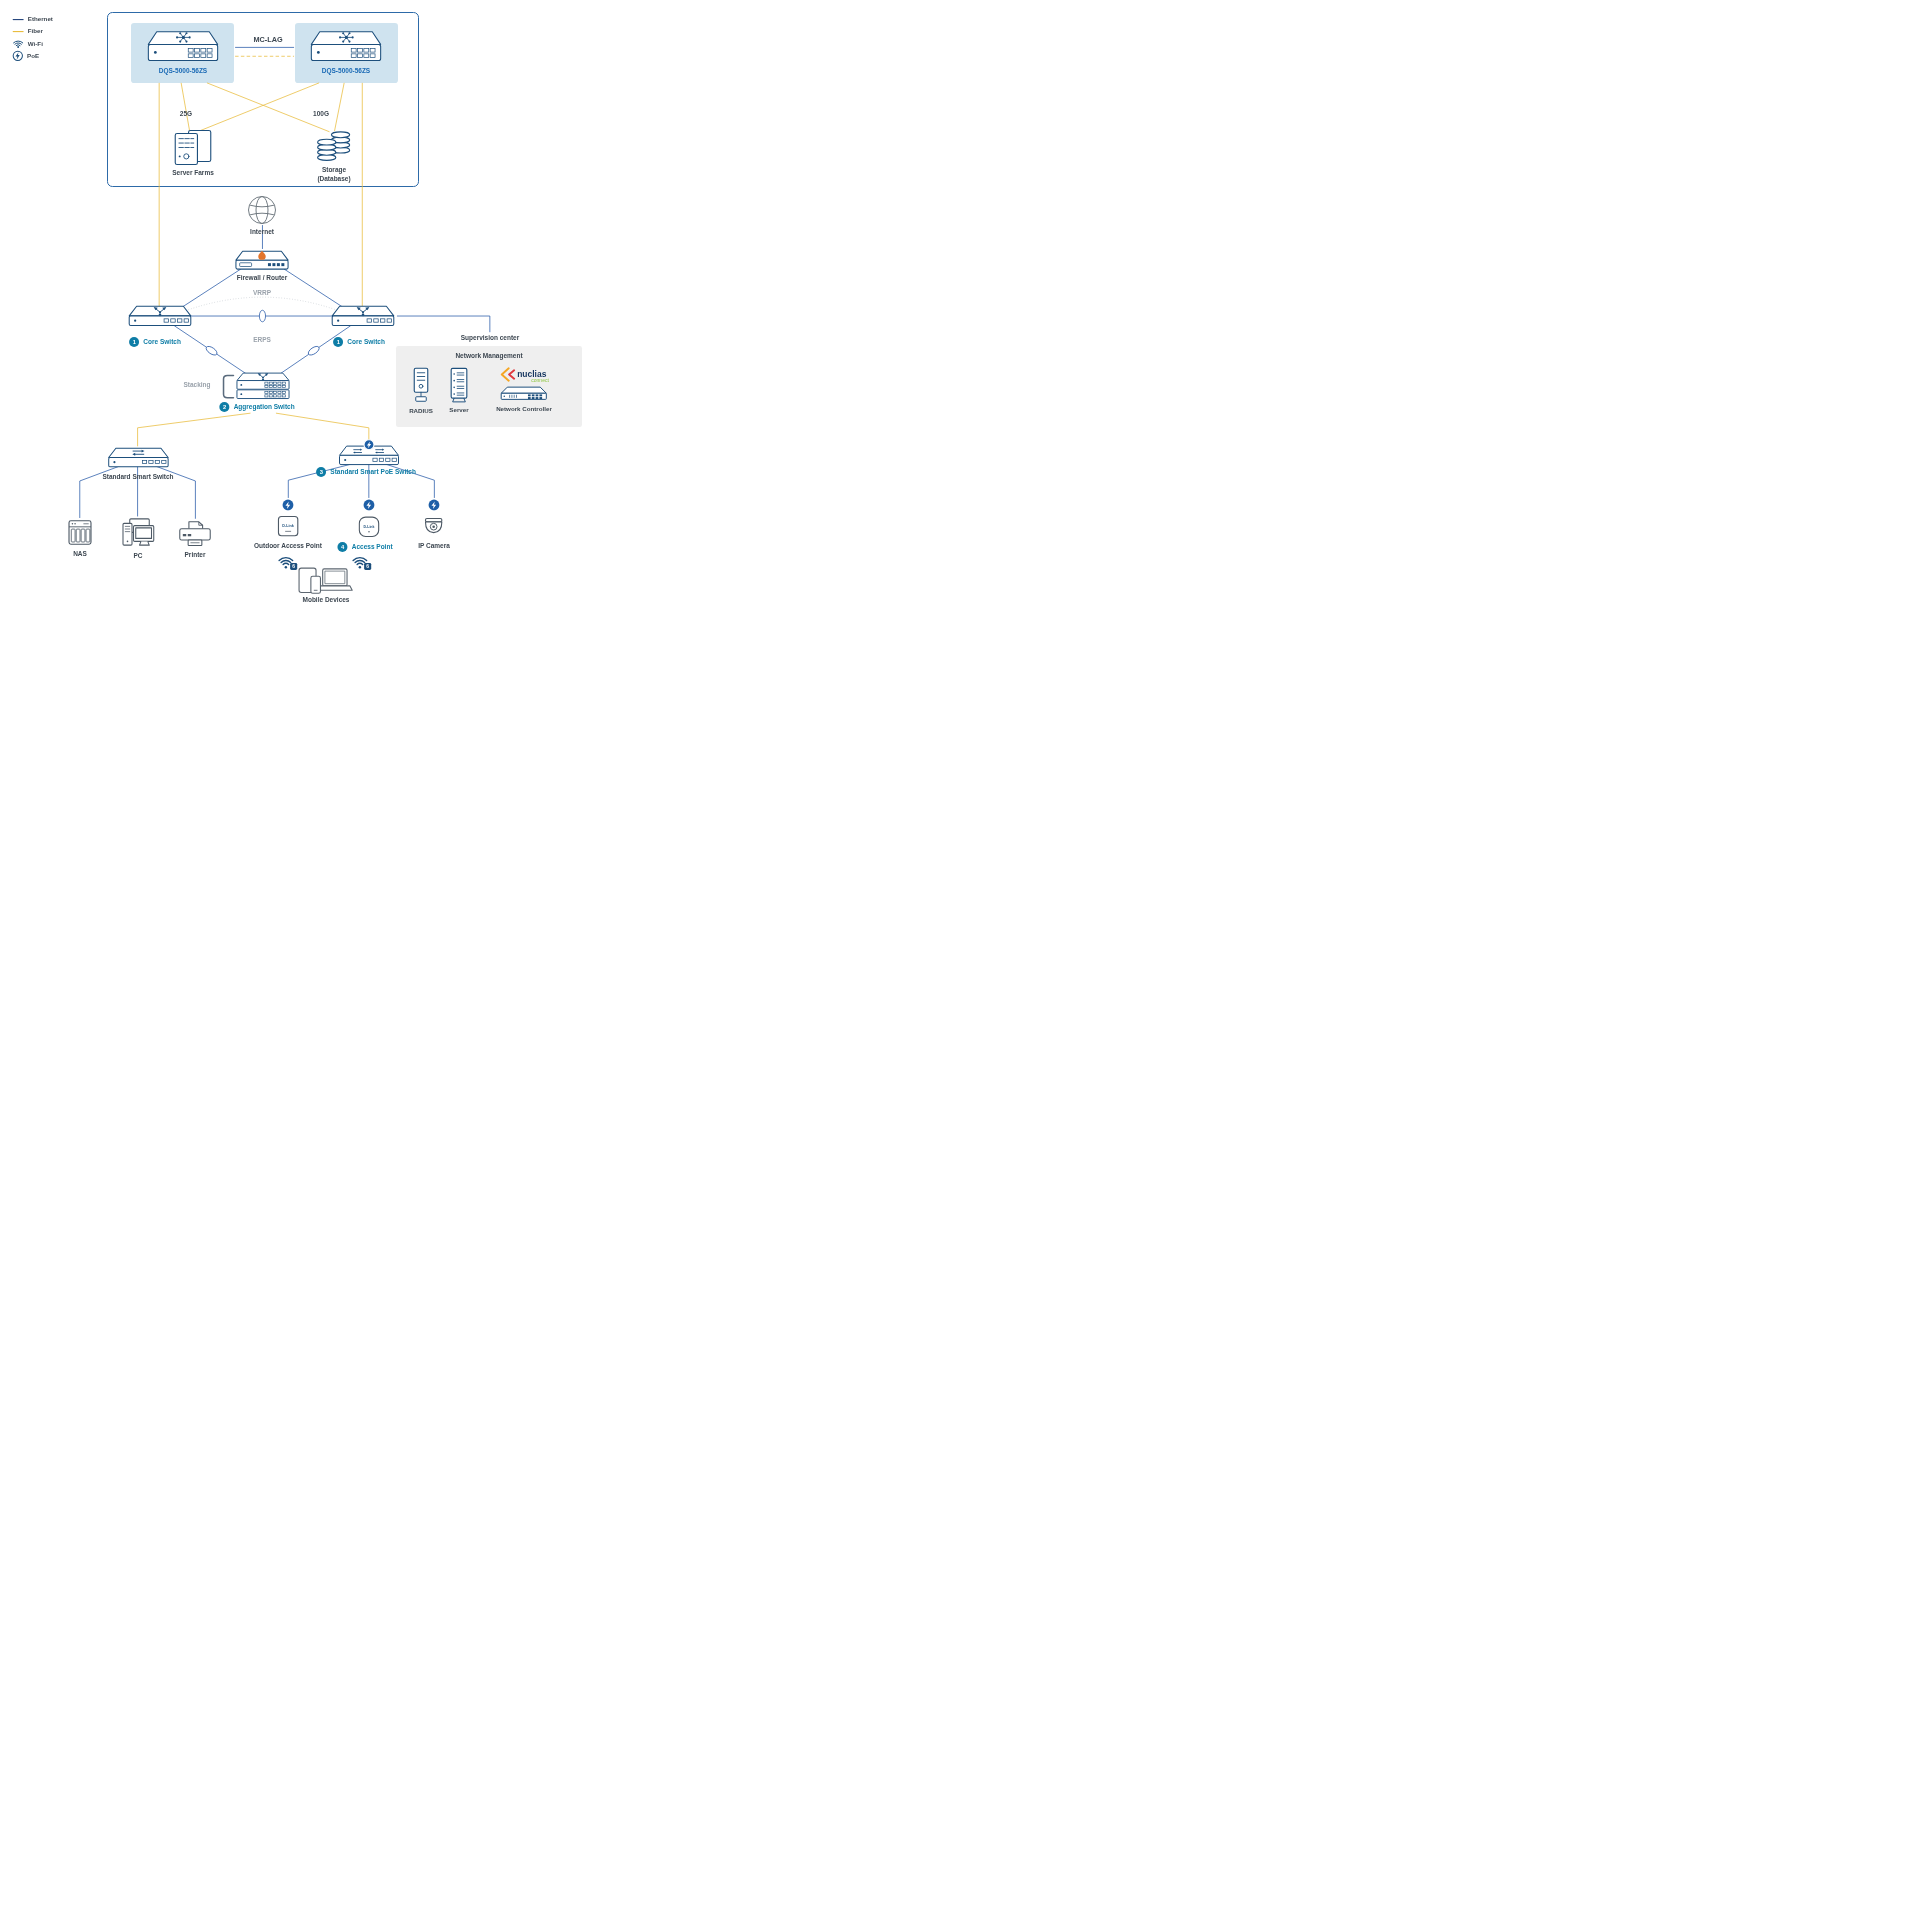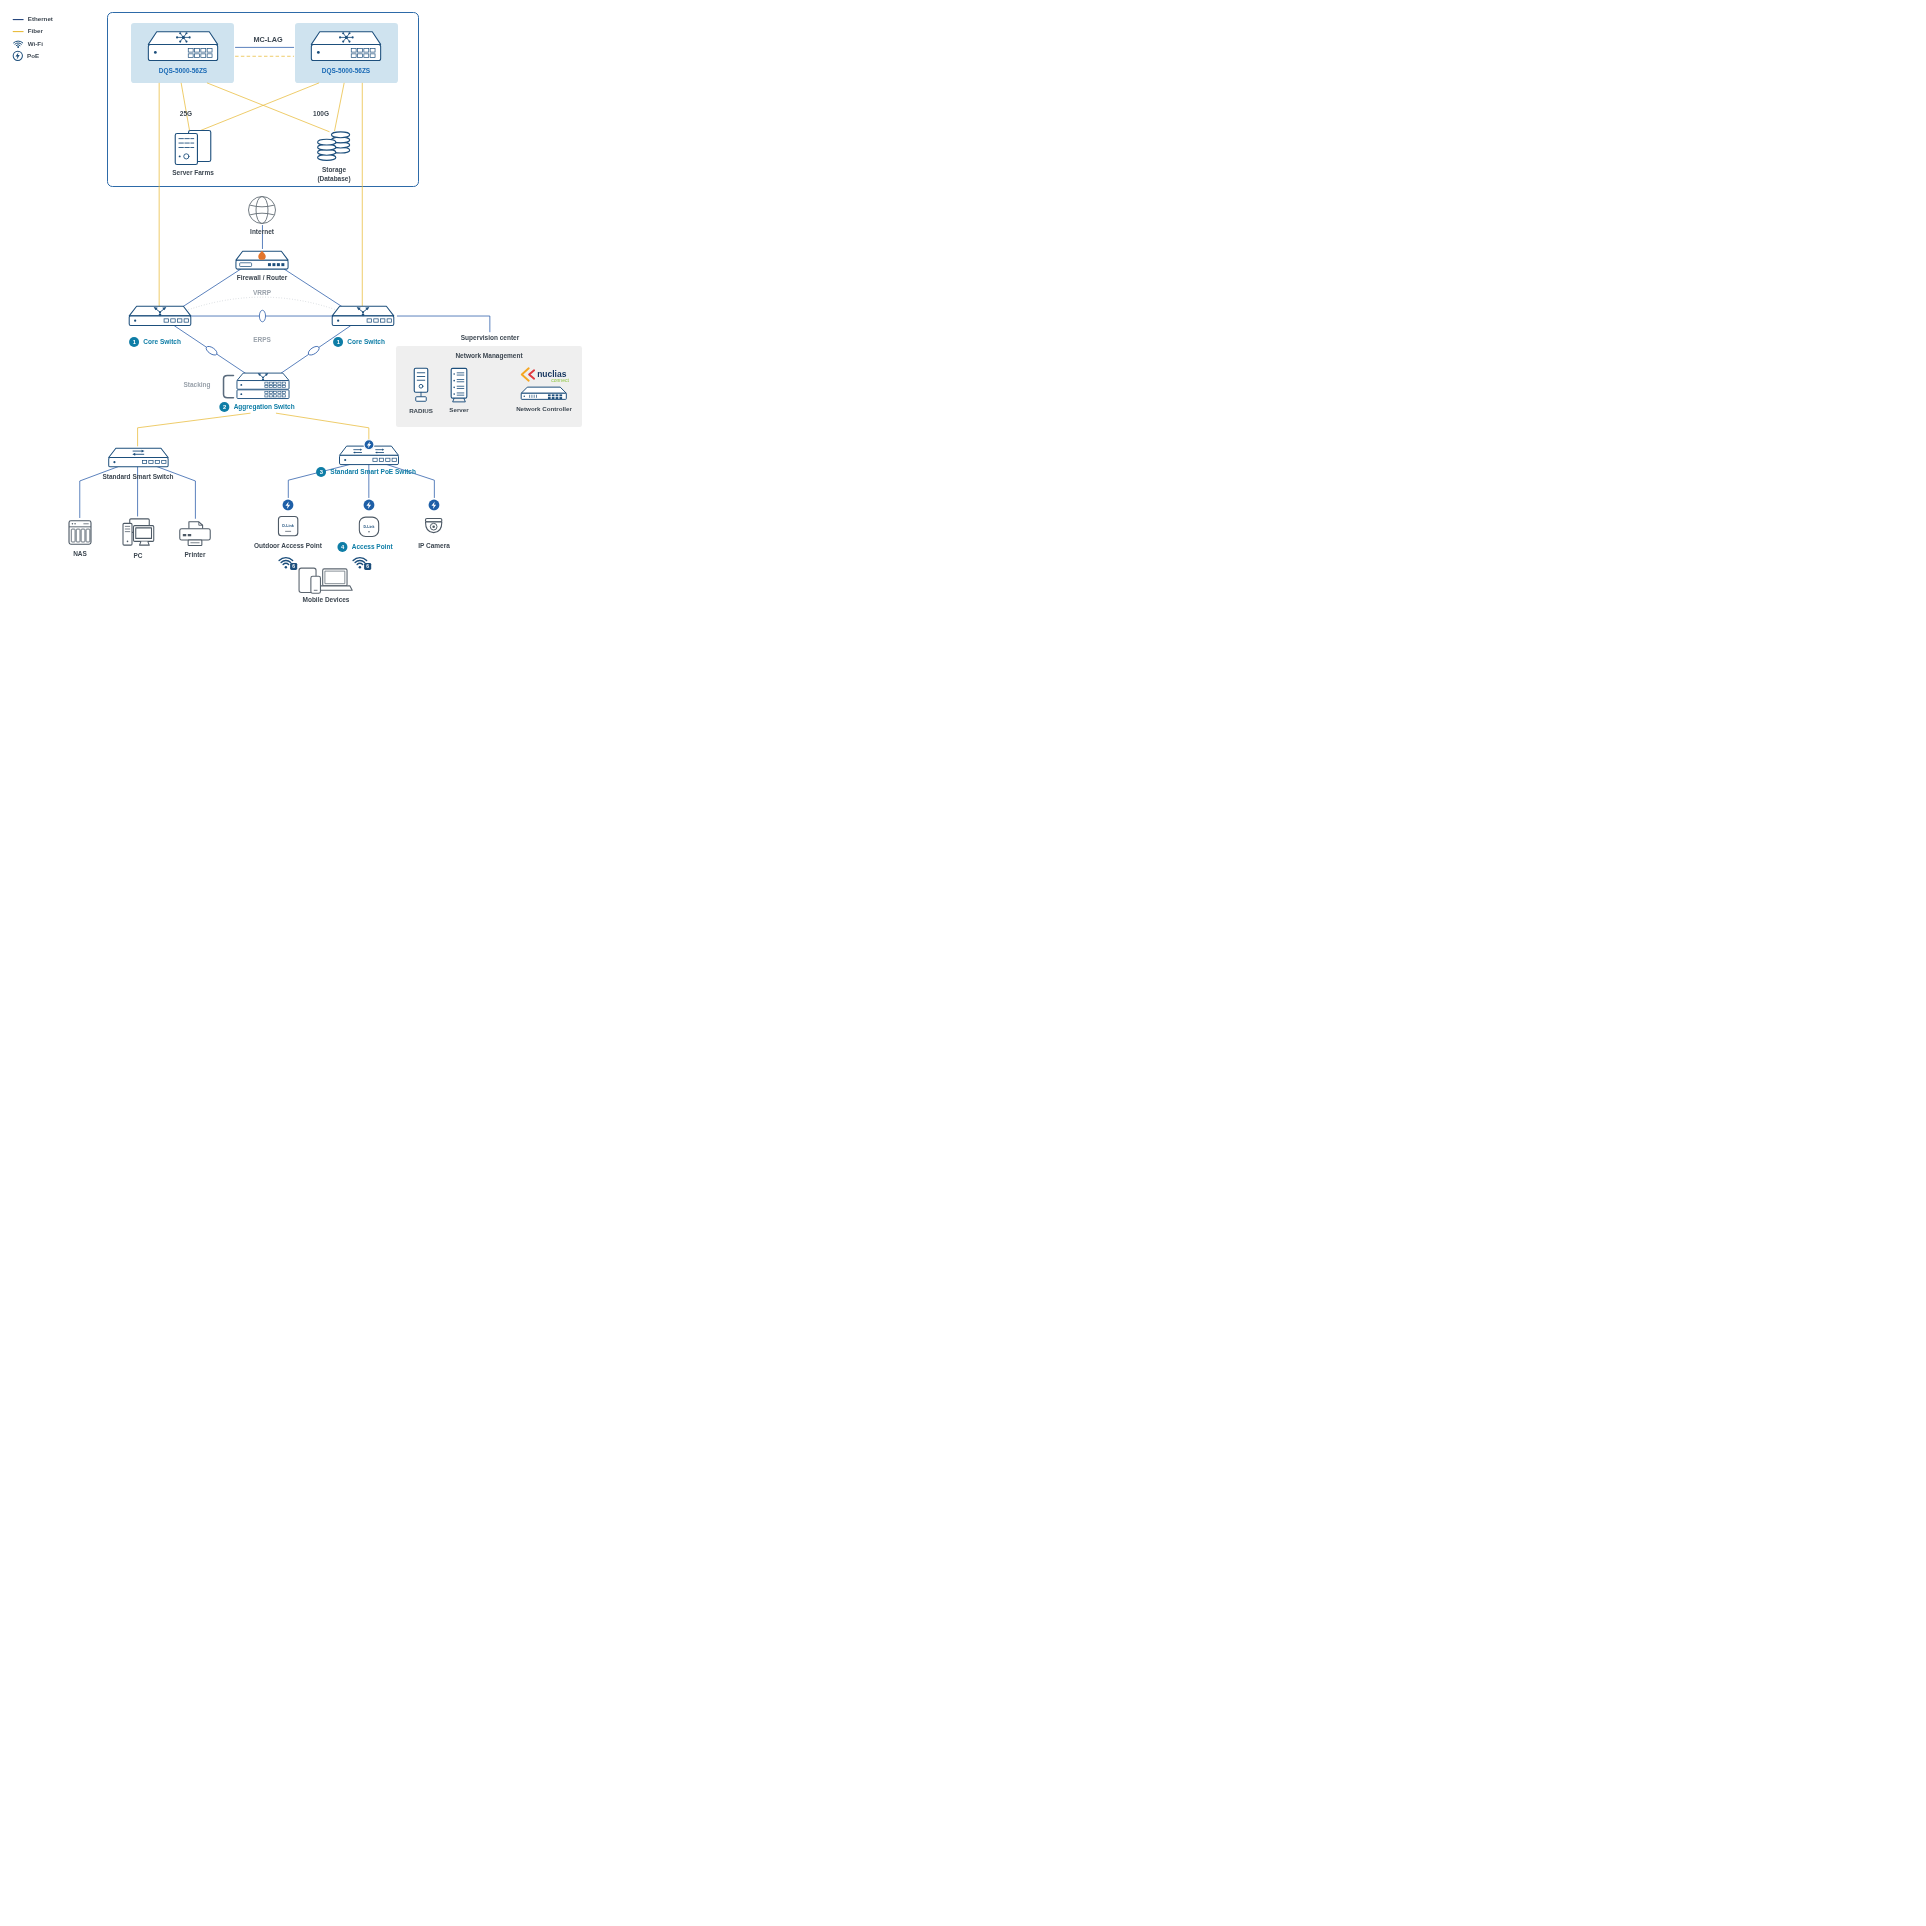--- a/index.html
+++ b/index.html
@@ -357,21 +357,21 @@
         <circle cx="16" cy="19" r="2.2"></circle>
           <circle cx="16" cy="37" r="2.2"></circle>
         <circle cx="16" cy="55" r="2.2"></circle>
           <circle cx="16" cy="73" r="2.2"></circle>
       </g>
       <path d="M16 84 L12 94 H46 L42 84" stroke="#1d4f7c" stroke-width="2.6" fill="none" stroke-linejoin="round"></path>
     </svg>
     <span class="lbl lbl-sm" style="margin-top:0.8px;">Server</span>
   </div>
 
-  <div class="node" style="left:544px; top:366px;">
+  <div class="node" style="left:524px; top:366px;">
     <svg width="54" height="17" viewBox="0 0 140 44">
       <path d="M30 6 L12 22 L30 38" stroke="#f5a623" stroke-width="5" fill="none" stroke-linecap="round" stroke-linejoin="round"></path>
       <path d="M44 11 L31 22 L44 33" stroke="#e0393e" stroke-width="5" fill="none" stroke-linecap="round" stroke-linejoin="round"></path>
       <text x="52" y="29" font-size="22" font-weight="bold" fill="#15355f">nuclias</text>
       <text x="134" y="42" font-size="13" text-anchor="end" fill="#8dc63f">connect</text>
     </svg>
     <svg width="52" height="18.5" viewBox="0 0 136 48" style="margin-top:0.8px;">
       <g stroke="#1d4f7c" stroke-width="2.6" fill="#ffffff" stroke-linejoin="round">
         <path d="M24 8 H110 L126 24 H8 Z"></path>
         <rect x="8" y="24" width="118" height="16" rx="2"></rect>

